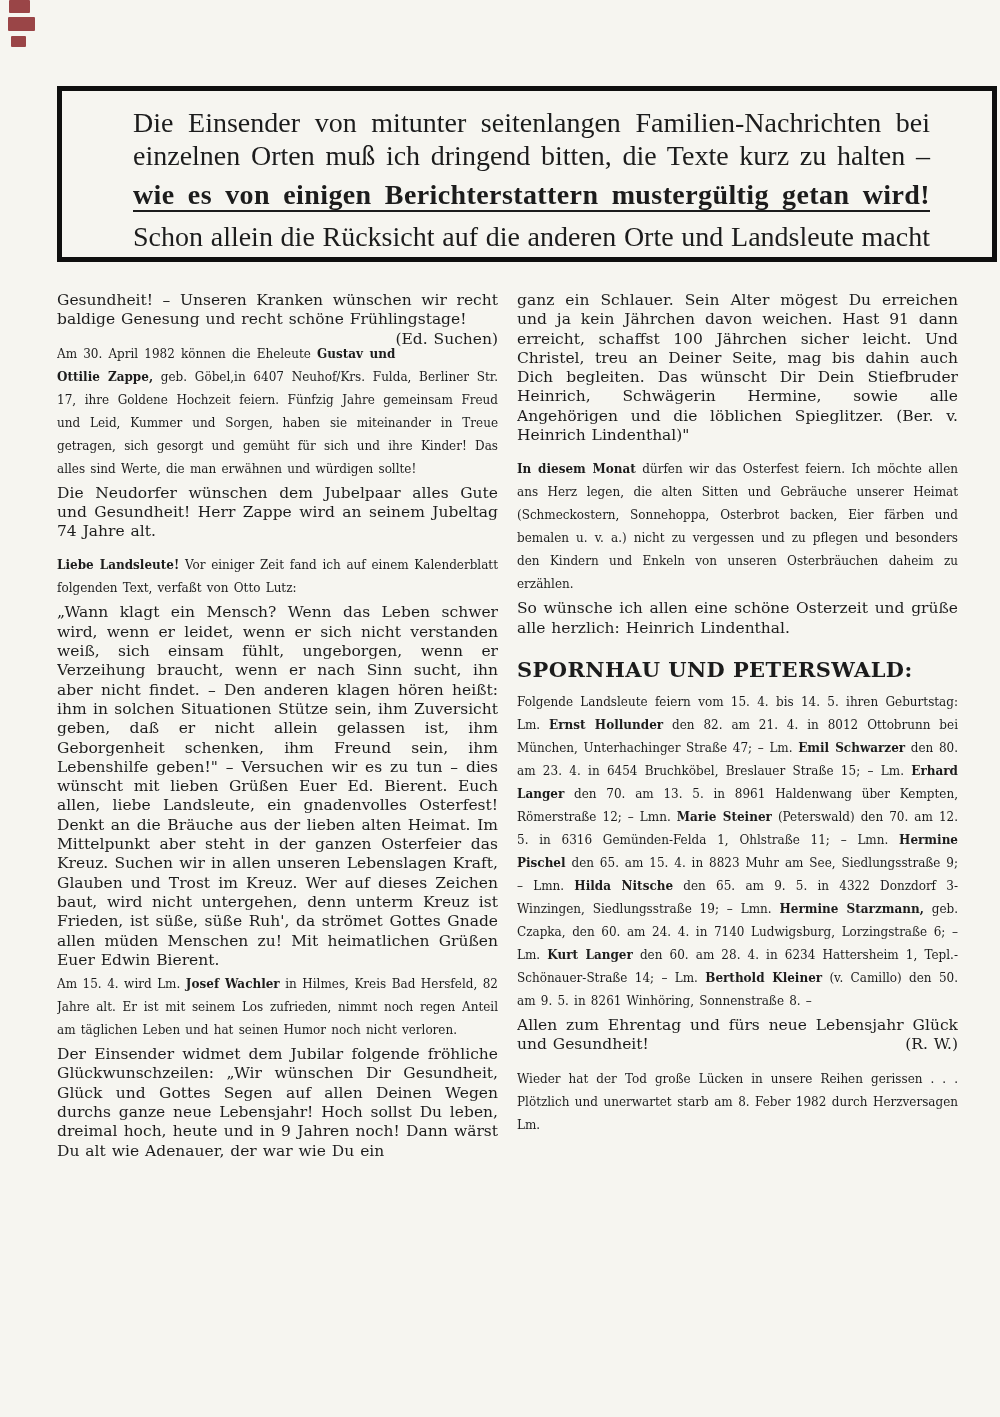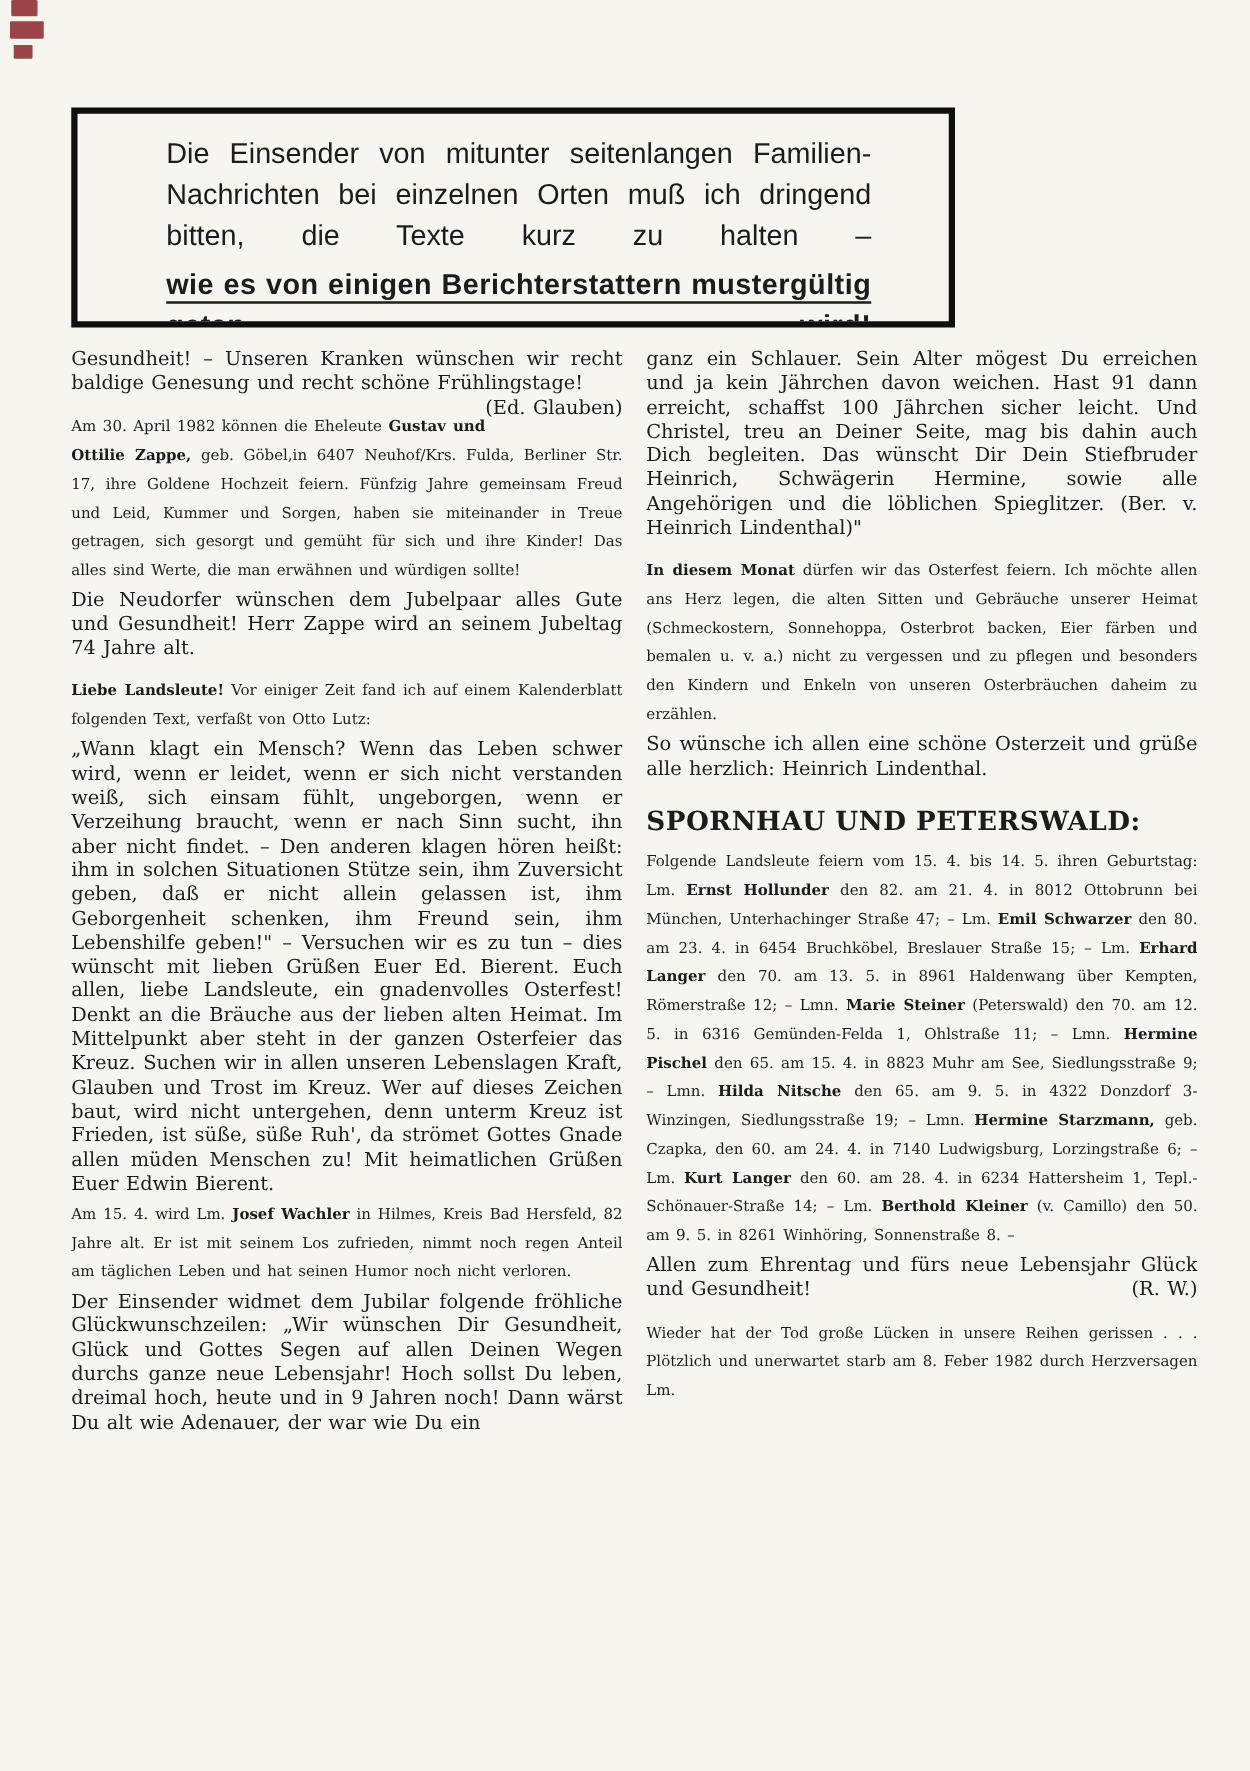--- a/index.html
+++ b/index.html
@@ -11,38 +11,38 @@
     overflow:hidden;
   }
   
   .mark{position:absolute;background:var(--mark,#8a2629);opacity:.85;border-radius:1px;}
   .mark.m1{left:9px;top:0;width:21px;height:13px;}
   .mark.m2{left:8px;top:17px;width:27px;height:14px;}
   .mark.m3{left:11px;top:36px;width:15px;height:11px;}
 
   
   .notice{
-    position:absolute;left:57px;top:86px;width:707px;height:176px;
+    position:absolute;left:57px;top:86px;width:940px;height:176px;
     box-sizing:border-box;border:5px solid #0f0f0f;
     padding:15px 62px 0 71px;
-    font-family:Liberation Sans, sans-serif;
-    font-size:23px;line-height:33px;overflow:hidden;
+    font-family:Liberation Serif, serif;
+    font-size:28px;line-height:33px;overflow:hidden;
     background:transparent;
   }
   .notice .plain{text-align:justify;}
   .notice .plain.first{text-align-last:justify;}
   .notice .emphasis{
     font-weight:bold;text-align:justify;text-align-last:justify;
     text-decoration:underline;text-underline-offset:6px;
     margin:6px 0 9px;letter-spacing:.4px;
   }
 
   
   .col{
-    position:absolute;top:275px;width:441px;height:1015px;
+    position:absolute;top:288px;width:441px;height:1015px;
     text-align:justify;overflow:hidden;
   }
   .col.left{left:57px;}
   .col.right{left:517px;}
   .col p{margin:3px 0 0;font-size:12px;line-height:23px;word-spacing:1.4px;}
   .col p.small{font-size:15.5px;line-height:19.3px;word-spacing:1px;}
   .col p.gap{margin-top:13px;}
   .col h2.heading{
     margin:20px 0 9px;font-size:21px;line-height:24px;font-weight:bold;
     letter-spacing:.4px;text-align:left;
@@ -63,21 +63,21 @@
   <div class="mark m2"></div>
   <div class="mark m3"></div>
 
   <div class="notice">
       <div class="plain first">Die Einsender von mitunter seitenlangen Familien-Nachrichten bei einzelnen Orten muß ich dringend bitten, die Texte kurz zu halten –</div>
       <div class="emphasis">wie es von einigen Berichterstattern mustergültig getan wird!</div>
       <div class="plain">Schon allein die Rücksicht auf die anderen Orte und Landsleute macht diese Kürze der Mitteilungen erforderlich!</div>
     </div>
 
   <div class="col left">
-      <p class="small"><span>Gesundheit! – Unseren Kranken wünschen wir recht baldige Genesung und recht schöne Frühlingstage!</span><span class="tail">(Ed. Glauben)</span></p>
+      <p class="small"><span>Gesundheit! – Unseren Kranken wünschen wir recht baldige Genesung und recht schöne Frühlingstage!</span><span class="tail">(Ed. Suchen)</span></p>
       <p class="main gap"><span>Am 30. April 1982 können die Eheleute </span><span class="b">Gustav und Ottilie Zappe,</span><span> geb. Göbel,in 6407 Neuhof/Krs. Fulda, Berliner Str. 17, ihre Goldene Hochzeit feiern. Fünfzig Jahre gemeinsam Freud und Leid, Kummer und Sorgen, haben sie miteinander in Treue getragen, sich gesorgt und gemüht für sich und ihre Kinder! Das alles sind Werte, die man erwähnen und würdigen sollte!</span></p>
       <p class="small"><span>Die Neudorfer wünschen dem Jubelpaar alles Gute und Gesundheit! Herr Zappe wird an seinem Jubeltag 74 Jahre alt.</span></p>
       <p class="main gap"><span class="b">Liebe Landsleute!</span><span> Vor einiger Zeit fand ich auf einem Kalenderblatt folgenden Text, verfaßt von Otto Lutz:</span></p>
       <p class="small"><span>„Wann klagt ein Mensch? Wenn das Leben schwer wird, wenn er leidet, wenn er sich nicht verstanden weiß, sich einsam fühlt, ungeborgen, wenn er Verzeihung braucht, wenn er nach Sinn sucht, ihn aber nicht findet. – Den anderen klagen hören heißt: ihm in solchen Situationen Stütze sein, ihm Zuversicht geben, daß er nicht allein gelassen ist, ihm Geborgenheit schenken, ihm Freund sein, ihm Lebenshilfe geben!" – Versuchen wir es zu tun – dies wünscht mit lieben Grüßen Euer Ed. Bierent. Euch allen, liebe Landsleute, ein gnadenvolles Osterfest! Denkt an die Bräuche aus der lieben alten Heimat. Im Mittelpunkt aber steht in der ganzen Osterfeier das Kreuz. Suchen wir in allen unseren Lebenslagen Kraft, Glauben und Trost im Kreuz. Wer auf dieses Zeichen baut, wird nicht untergehen, denn unterm Kreuz ist Frieden, ist süße, süße Ruh', da strömet Gottes Gnade allen müden Menschen zu! Mit heimatlichen Grüßen Euer Edwin Bierent.</span></p>
       <p class="main"><span>Am 15. 4. wird Lm. </span><span class="b">Josef Wachler</span><span> in Hilmes, Kreis Bad Hersfeld, 82 Jahre alt. Er ist mit seinem Los zufrieden, nimmt noch regen Anteil am täglichen Leben und hat seinen Humor noch nicht verloren.</span></p>
       <p class="small"><span>Der Einsender widmet dem Jubilar folgende fröhliche Glückwunschzeilen: „Wir wünschen Dir Gesundheit, Glück und Gottes Segen auf allen Deinen Wegen durchs ganze neue Lebensjahr! Hoch sollst Du leben, dreimal hoch, heute und in 9 Jahren noch! Dann wärst Du alt wie Adenauer, der war wie Du ein</span></p>
     </div>
   <div class="col right">
       <p class="small"><span>ganz ein Schlauer. Sein Alter mögest Du erreichen und ja kein Jährchen davon weichen. Hast 91 dann erreicht, schaffst 100 Jährchen sicher leicht. Und Christel, treu an Deiner Seite, mag bis dahin auch Dich begleiten. Das wünscht Dir Dein Stiefbruder Heinrich, Schwägerin Hermine, sowie alle Angehörigen und die löblichen Spieglitzer. (Ber. v. Heinrich Lindenthal)"</span></p>
       <p class="main gap"><span class="b">In diesem Monat</span><span> dürfen wir das Osterfest feiern. Ich möchte allen ans Herz legen, die alten Sitten und Gebräuche unserer Heimat (Schmeckostern, Sonnehoppa, Osterbrot backen, Eier färben und bemalen u. v. a.) nicht zu vergessen und zu pflegen und besonders den Kindern und Enkeln von unseren Osterbräuchen daheim zu erzählen.</span></p>

